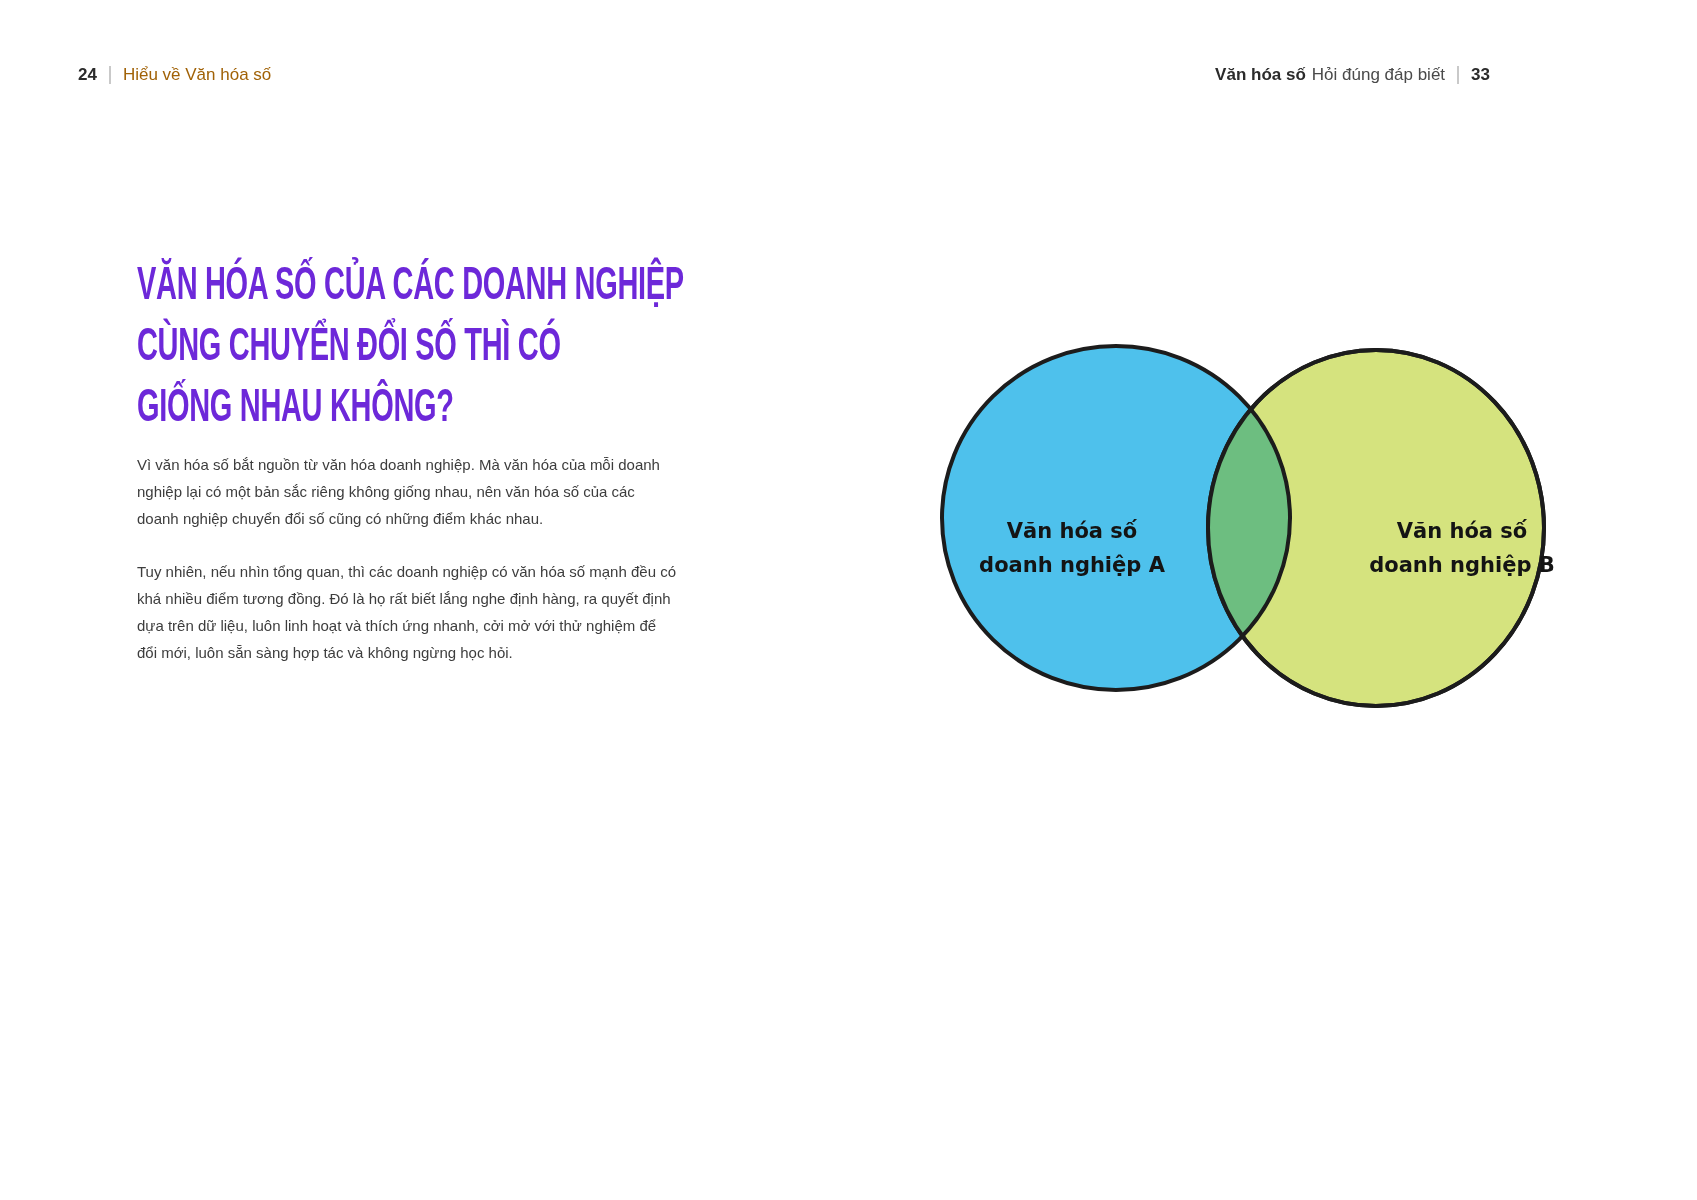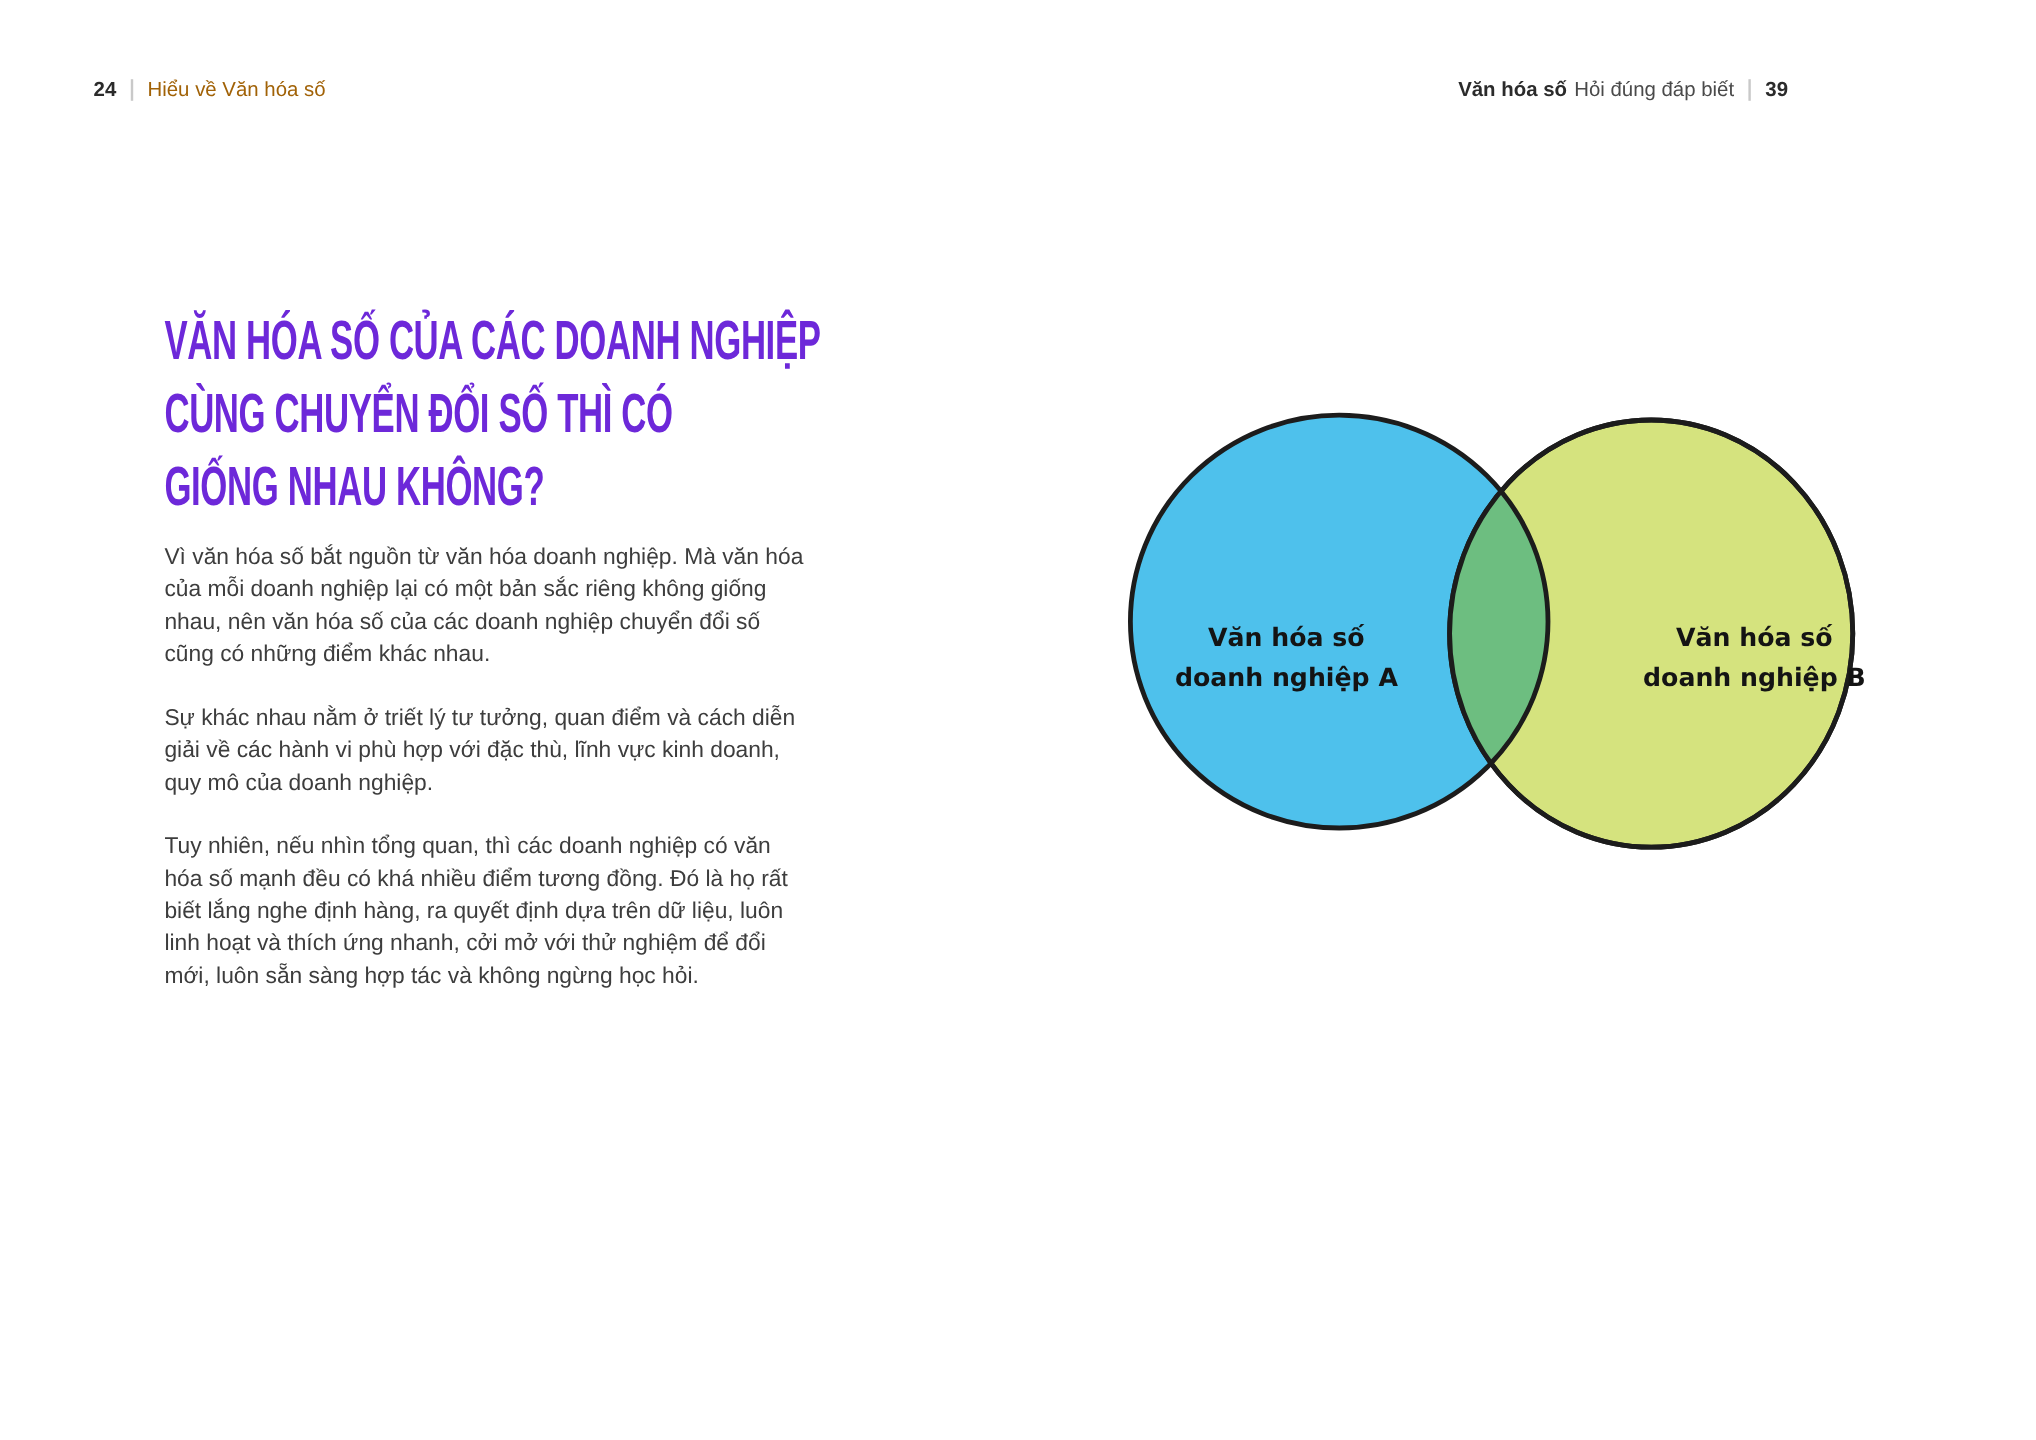--- a/index.html
+++ b/index.html
@@ -56,21 +56,21 @@
     transform: scaleX(0.63);
     transform-origin: 0 50%;
   }
 
   .article-body {
     position: absolute;
     left: 137px;
     top: 451px;
     width: 540px;
     color: #3d3d3d;
-    font-size: 19px;
+    font-size: 15px;
     line-height: 27px;
   }
   .article-body p {
     margin: 0 0 26px 0;
   }
 
   
   .venn-wrap {
     position: absolute;
     left: 860px;
@@ -94,32 +94,31 @@
   <div class="running-header header-left">
     <span class="page-num">24</span>
     <span class="header-divider"></span>
     <span class="header-book-title">Hiểu về Văn hóa số</span>
   </div>
 
   <div class="running-header header-right">
     <span class="header-series">Văn hóa số</span>
     <span class="header-subtitle">Hỏi đúng đáp biết</span>
     <span class="header-divider"></span>
-    <span class="page-num">39</span>
+    <span class="page-num">33</span>
   </div>
 
   <div class="article-heading">
     <div class="h-line">VĂN HÓA SỐ CỦA CÁC DOANH NGHIỆP</div>
     <div class="h-line">CÙNG CHUYỂN ĐỔI SỐ THÌ CÓ</div>
     <div class="h-line">GIỐNG NHAU KHÔNG?</div>
   </div>
 
   <div class="article-body">
     <p>Vì văn hóa số bắt nguồn từ văn hóa doanh nghiệp. Mà văn hóa của mỗi doanh nghiệp lại có một bản sắc riêng không giống nhau, nên văn hóa số của các doanh nghiệp chuyển đổi số cũng có những điểm khác nhau.</p>
-    <p>Sự khác nhau nằm ở triết lý tư tưởng, quan điểm và cách diễn giải về các hành vi phù hợp với đặc thù, lĩnh vực kinh doanh, quy mô của doanh nghiệp.</p>
     <p>Tuy nhiên, nếu nhìn tổng quan, thì các doanh nghiệp có văn hóa số mạnh đều có khá nhiều điểm tương đồng. Đó là họ rất biết lắng nghe định hàng, ra quyết định dựa trên dữ liệu, luôn linh hoạt và thích ứng nhanh, cởi mở với thử nghiệm để đổi mới, luôn sẵn sàng hợp tác và không ngừng học hỏi.</p>
   </div>
 
   <div class="venn-wrap">
     <svg width="720" height="400" viewBox="860 330 720 400">
       <defs>
         <clipPath id="clip-right-ellipse">
           <ellipse cx="1376" cy="528" rx="168" ry="178"></ellipse>
         </clipPath>
       </defs>

